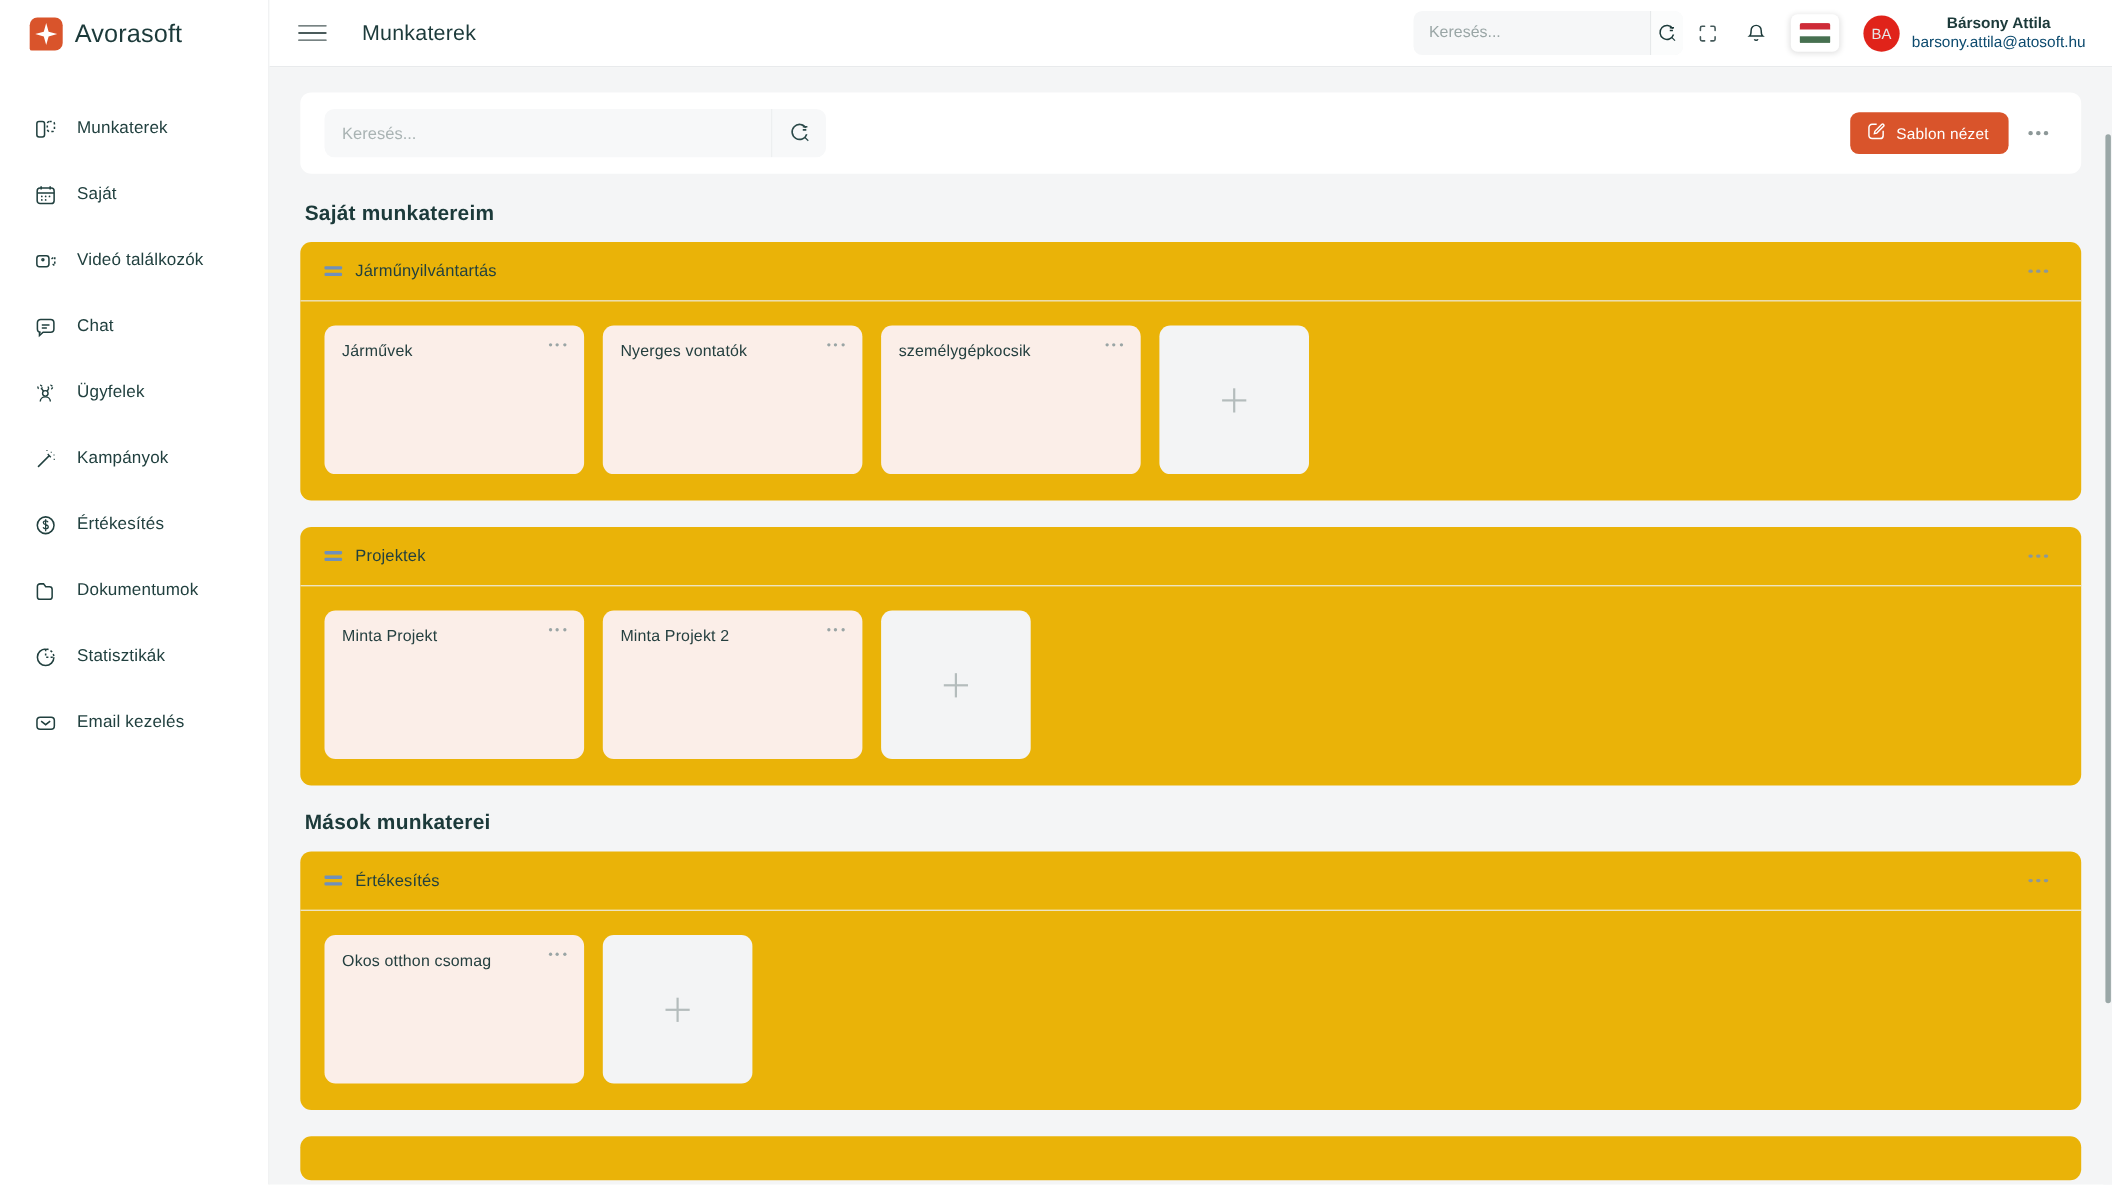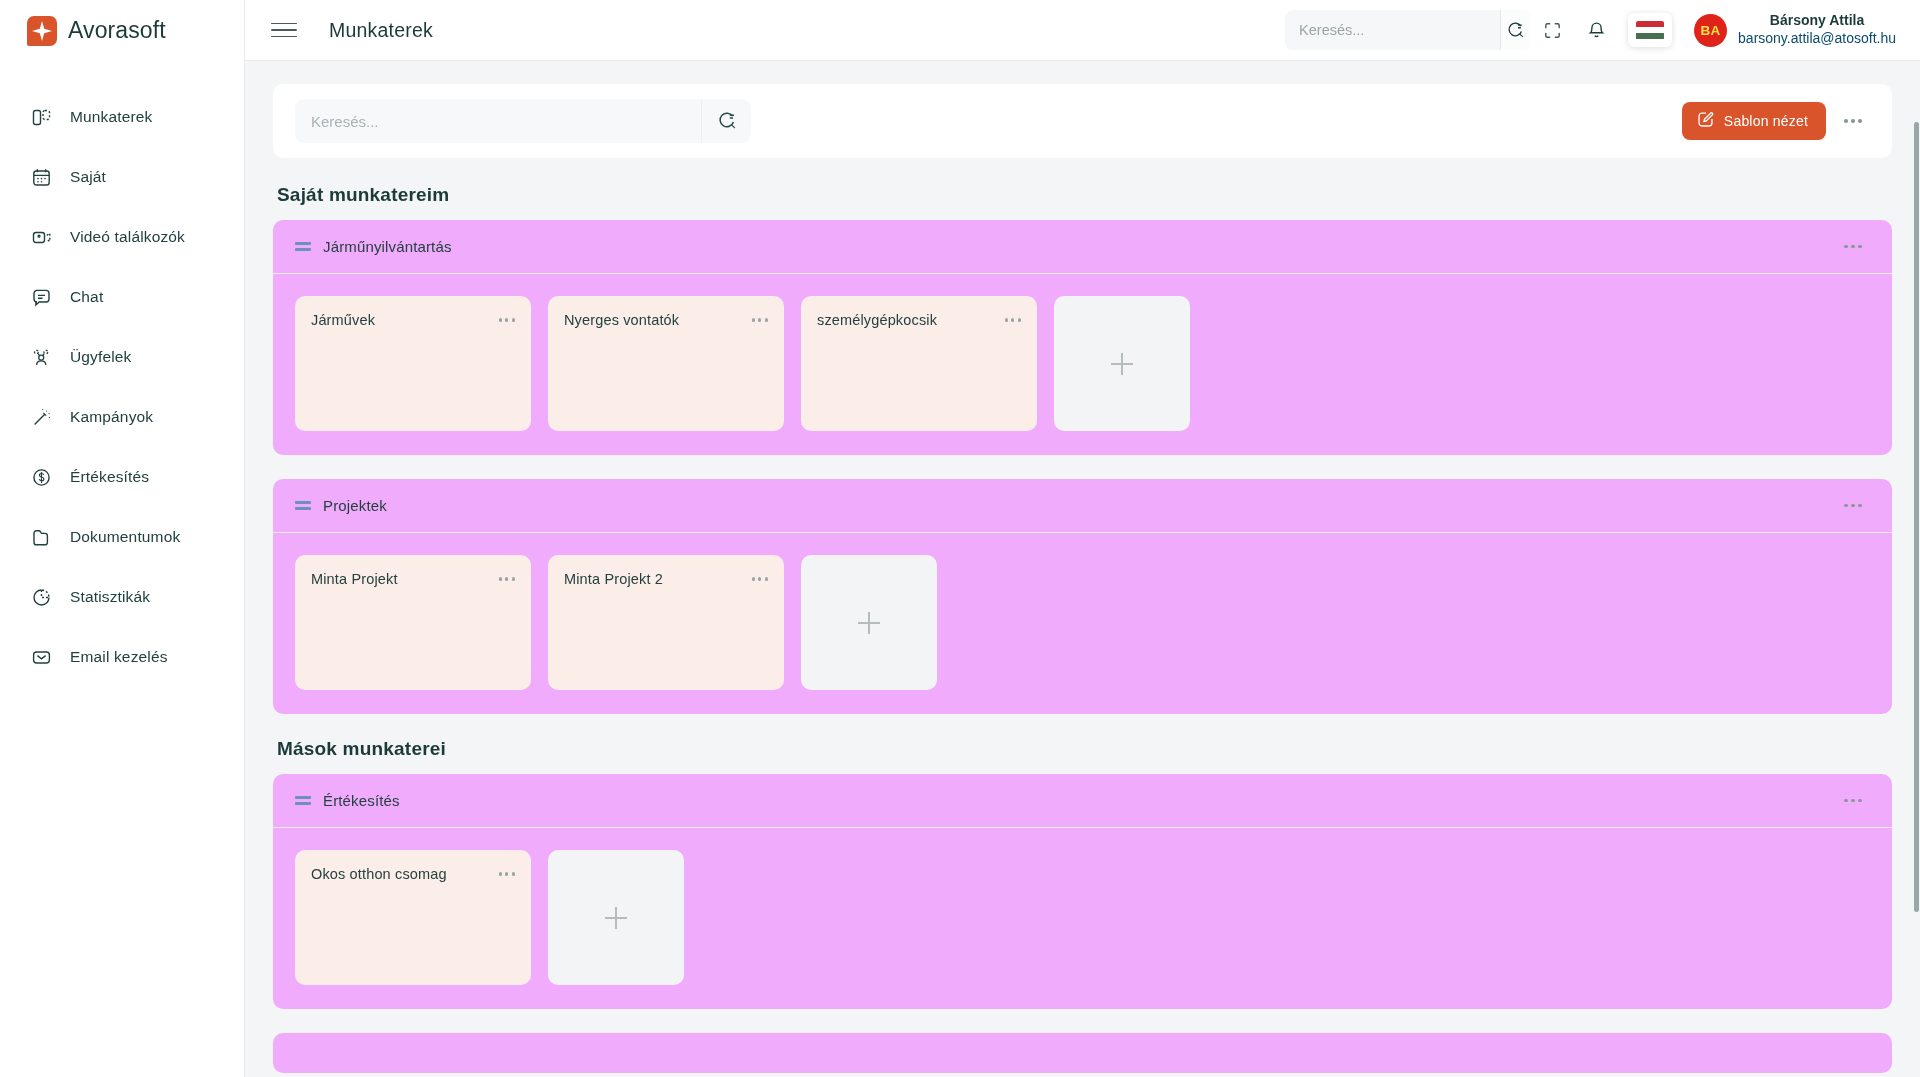--- a/index.html
+++ b/index.html
@@ -66,22 +66,22 @@
   .icon-btn { width:44px; height:44px; display:flex; align-items:center; justify-content:center; cursor:pointer; }
   .flag-btn {
     width:44px; height:34px; margin:0 6px 0 10px; border-radius:6px; background:#fff;
     box-shadow:0 1px 6px rgba(0,0,0,.14); display:flex; align-items:center; justify-content:center;
     cursor:pointer; overflow:hidden;
   }
   .flag { width:28px; height:19px; display:flex; flex-direction:column; border-radius:2px; overflow:hidden; }
   .flag span { flex:1; display:block; }
   .user { display:flex; align-items:center; gap:11px; margin-left:16px; margin-right:14px; cursor:pointer; }
   .avatar {
-    width:33px; height:33px; border-radius:50%; background:#e0231a; color:#fde047;
-    display:flex; align-items:center; justify-content:center; font-size:13.5px; letter-spacing:.3px;font-weight:bold;
+    width:33px; height:33px; border-radius:50%; background:#e0231a; color:#e5e5e5;
+    display:flex; align-items:center; justify-content:center; font-size:13.5px; letter-spacing:.3px;
   }
   .user-lines { display:flex; flex-direction:column; line-height:1.28;text-align:center; }
   .user-name { font-size:14px; color:#1c3a3a; font-weight:600; }
   .user-mail { font-size:14px; color:#0c4a6e; }
 
   
   .content {
     flex:1; background:#f4f5f6; padding: 23px 28px 0 28px; overflow:hidden; position:relative;
   }
 
@@ -112,39 +112,39 @@
     cursor:pointer; border-radius:6px;
   }
   .dots { display:flex; gap:3.4px; }
   .dots i { width:3.6px; height:3.6px; border-radius:50%; background:#8d9898; display:block; }
   .dots.sm i { width:3.2px; height:3.2px; background:#9aa5a5; }
 
   .section-title {
     font-size:19px; color:#1c3a3a; letter-spacing:.2px; margin: 0 0 14px 4px;
   }
   .group {
-    background:#f0abfc; border-radius:10px; margin-bottom:24px; overflow:hidden;
+    background:#eab308; border-radius:10px; margin-bottom:24px; overflow:hidden;
   }
   .group-head {
     height:54px; display:flex; align-items:center; padding: 0 22px 0 22px;
     border-bottom:1px solid #eef0f1;
   }
   .group-icon { width:16px; height:16px; display:flex; flex-direction:column; justify-content:center; gap:3px; margin-right:12px; }
   .group-icon i { display:block; height:3px; background:#6f90bb; border-radius:1px; }
   .group-icon i:first-child { width:16px; }
   .group-icon i:last-child { width:16px; }
   .group-title { font-size:15px; color:#22403f; letter-spacing:.15px; }
   .group-head .dots-btn { margin-left:auto; }
 
   .cards { display:flex; gap:17px; padding: 22px 22px 24px 22px; }
   .card {
     width:236px; height:135px; background:#fbeee8; border-radius:10px;
     padding:16px 16px 0 16px; display:flex; flex-direction:column; cursor:pointer;
   }
-  .card-top { display:flex; align-items:center;gap:20px; }
+  .card-top { display:flex; align-items:flex-start;gap:20px; }
   .card-title { font-size:14.5px; color:#243f3f; letter-spacing:.15px; flex:1; }
   .card-add {
     width:136px; height:135px; background:#f3f4f5; border-radius:10px;
     display:flex; align-items:center; justify-content:center; cursor:pointer;
   }
   .plus { position:relative; width:22px; height:22px; }
   .plus:before, .plus:after { content:""; position:absolute; background:#b4bcbc; }
   .plus:before { left:10px; top:0; width:2px; height:22px; }
   .plus:after { top:10px; left:0; height:2px; width:22px; }
 

